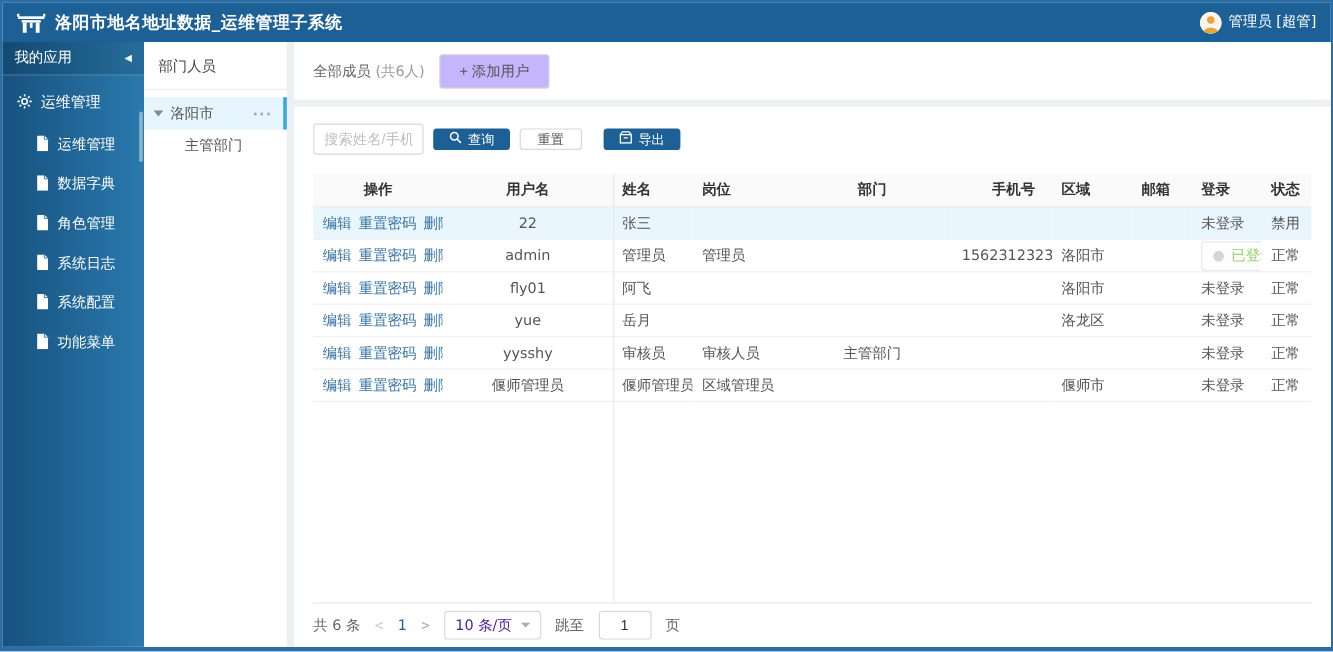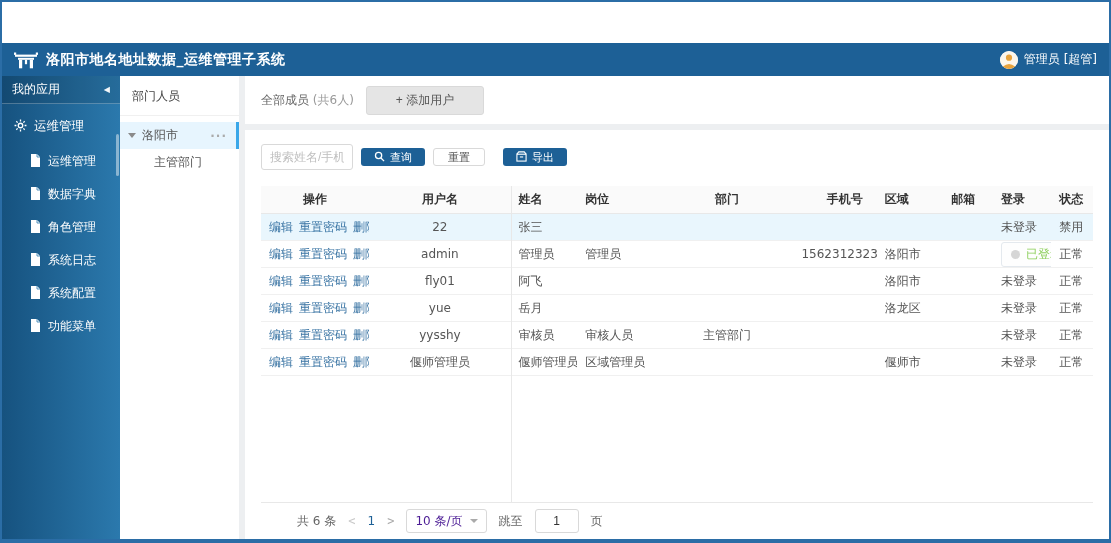--- a/index.html
+++ b/index.html
@@ -1,20 +1,20 @@
 <!DOCTYPE html>
 <html><head>
 <meta charset="utf-8">
 <style>
   html,body{margin:0;padding:0;background:#c6d3dd;}
   .app{width:1111px;height:543px;box-sizing:border-box;border:2px solid #2b6da6;border-bottom-width:4px;
        display:flex;flex-direction:column;background:#fff;position:relative;
        font-family:"DejaVu Sans","Liberation Sans",sans-serif;font-size:12px;}
   
-  .topbar{height:33px;flex:none;background:#1d6096;color:#fff;display:flex;align-items:center;padding:0 12px;margin-top:41px;}
+  .topbar{height:33px;flex:none;background:#1d6096;color:#fff;display:flex;align-items:center;padding:0 12px;}
   .logo{width:24px;height:20px;flex:none;display:flex;align-items:center;}
   .topbar .title{font-size:14px;font-weight:bold;margin-left:8px;letter-spacing:.5px;}
   .topbar .spacer{flex:1;}
   .userbox{display:flex;align-items:center;gap:6px;cursor:pointer;}
   .avatar{width:18px;height:18px;border-radius:50%;background:#fdfdfd;overflow:hidden;display:flex;align-items:center;justify-content:center;}
   
   .main-row{flex:1;display:flex;min-height:0;}
   
   .sidebar{width:118px;flex:none;background:linear-gradient(90deg,#16527f 0%,#2b79ad 100%);color:#fff;position:relative;}
   .apps-row{height:27px;display:flex;align-items:center;justify-content:space-between;padding:0 10px;
@@ -31,21 +31,21 @@
   .tree-node.selected{background:#e7f5fe;}
   .tree-node.selected::after{content:"";position:absolute;right:0;top:0;bottom:0;width:3px;background:#3aa7e9;}
   .caret-down{width:0;height:0;border-left:4px solid transparent;border-right:4px solid transparent;border-top:5px solid #8a8a8a;flex:none;}
   .more-dots{margin-left:auto;margin-right:4px;color:#aaa;letter-spacing:1px;font-weight:bold;}
   .tree-child{height:27px;display:flex;align-items:center;padding-left:34px;color:#555;cursor:pointer;}
   
   .content{flex:1;background:#edeff1;display:flex;flex-direction:column;min-width:0;justify-content:flex-end;}
   .top-card{background:#fff;height:48px;flex:none;display:flex;align-items:center;padding:0 16px;gap:12px;margin-bottom:6px;}
   .members-label{color:#666;}
   .members-count{color:#999;}
-  .add-user-btn{border:1px solid #d9d9d9;background:#e5e5e5;color:#555;border-radius:3px;padding:5px 29px;font-size:12px;cursor:pointer;}
+  .add-user-btn{border:1px solid #d9d9d9;background:#c4b5fd;color:#555;border-radius:3px;padding:5px 16px;font-size:12px;cursor:pointer;}
   .work-card{background:#fff;flex:1;display:flex;flex-direction:column;min-height:0;}
   .search-row{display:flex;align-items:center;padding:14px 16px 10px;gap:8px;flex:none;}
   .search-input{width:92px;height:26px;border:1px solid #d9d9d9;border-radius:3px;padding:0 8px;font-size:12px;color:#333;box-sizing:border-box;}
   .search-input::placeholder{color:#bfbfbf;}
   .btn{height:18px;border-radius:3px;font-size:11px;display:inline-flex;align-items:center;gap:5px;cursor:pointer;box-sizing:border-box;}
   .btn-primary{background:#1d6096;color:#fff;border:none;padding:0 13px;}
   .btn-default{background:#fff;color:#555;border:1px solid #d9d9d9;padding:0 14px;}
   .export-gap{margin-left:10px;}
   
   .table-area{margin:6px 16px 0;flex:1;position:relative;border-bottom:1px solid #e8e8e8;min-height:0;overflow:hidden;}
@@ -53,21 +53,21 @@
   table{width:100%;border-collapse:collapse;table-layout:fixed;}
   th{background:#fafafa;font-weight:bold;color:#333;height:27px;font-size:12px;border-bottom:1px solid #e8e8e8;padding:0 8px;text-align:left;white-space:nowrap;}
   td{height:26px;border-bottom:1px solid #f0f0f0;color:#555;padding:0 8px;font-size:12px;white-space:nowrap;overflow:hidden;}
   .center{text-align:center;} .right{text-align:right;padding-right:14px;}
   tr.highlighted td{background:#e9f6fd;}
   .op-link{color:#3873a3;margin-right:6px;cursor:pointer;text-decoration:none;}
   .login-badge{display:inline-flex;align-items:center;gap:6px;border:1px solid #e4e9ee;border-radius:3px;padding:3px 9px;background:#fefefe;cursor:pointer;}
   .login-dot{width:9px;height:9px;border-radius:50%;background:#d6d6d6;flex:none;}
   .login-text{color:#8fd05f;}
   
-  .pagination{height:36px;flex:none;display:flex;align-items:center;gap:12px;padding:0 16px;color:#666;background:#fff;margin-left:36px;}
+  .pagination{height:36px;flex:none;display:flex;align-items:center;gap:12px;padding:0 16px;color:#666;background:#fff;}
   .pg-arrow{font-family:"DejaVu Sans Mono",monospace;cursor:pointer;}
   .pg-prev{color:#c9c9c9;} .pg-next{color:#a9a9a9;}
   .pg-num{color:#1d6096;cursor:pointer;}
   .pg-size{border:1px solid #d9d9d9;border-radius:3px;height:24px;display:inline-flex;align-items:center;gap:7px;padding:0 8px;color:#4c1d95;cursor:pointer;box-sizing:border-box;}
   .select-caret{width:0;height:0;border-left:4px solid transparent;border-right:4px solid transparent;border-top:4px solid #aaa;}
   .jump-input{width:44px;height:24px;border:1px solid #d9d9d9;border-radius:3px;text-align:center;font-size:12px;color:#333;box-sizing:border-box;}
 </style>
 </head>
 <body>
 

